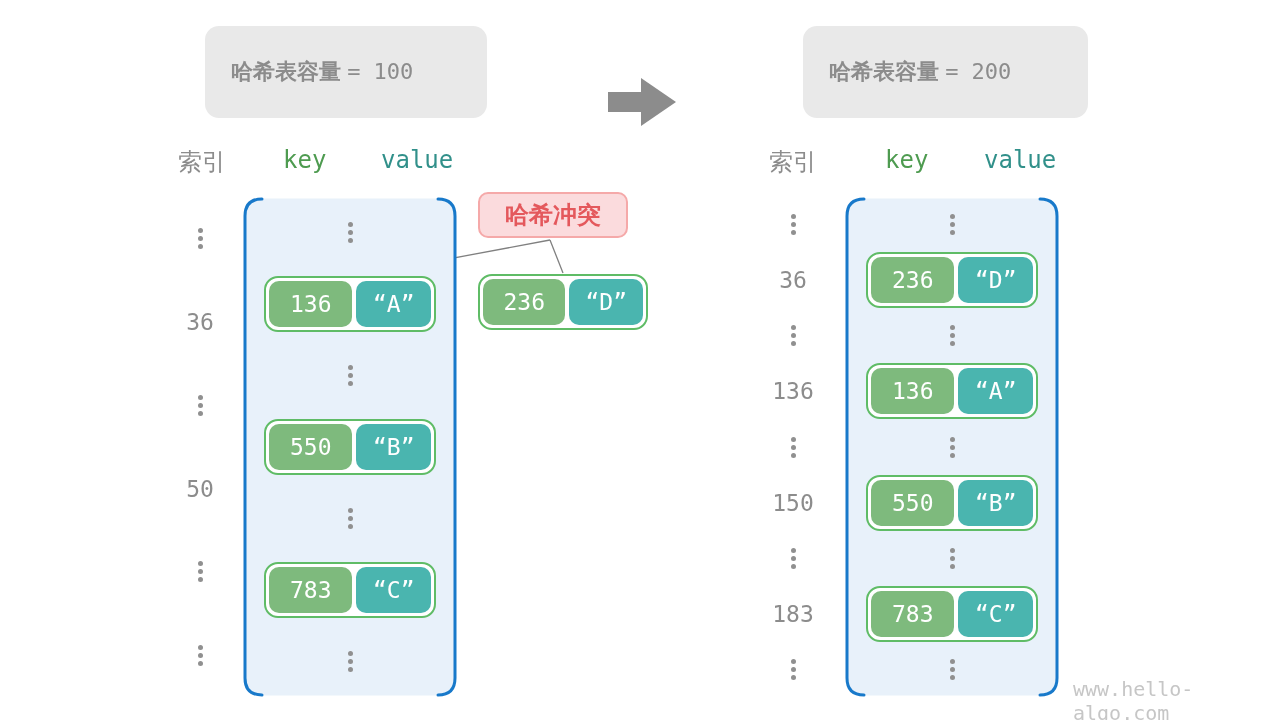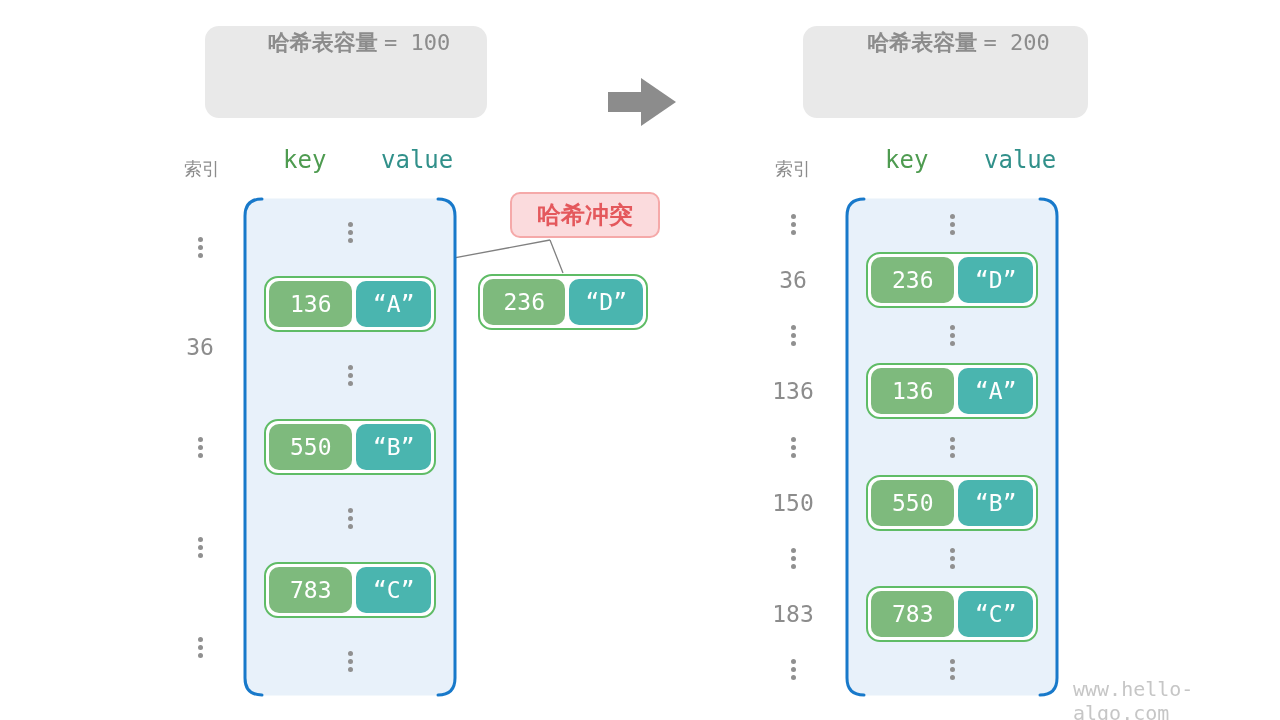--- a/index.html
+++ b/index.html
@@ -10,35 +10,35 @@
     --key-header:#4E9B50; --value-header:#31908A;
   }
   html,body{margin:0;padding:0;background:#fff;}
   .canvas{position:relative;width:1280px;height:720px;background:#fff;overflow:hidden;
           font-family:"Liberation Sans",sans-serif;}
   .mono{font-family:"DejaVu Sans Mono",monospace;}
   .cn{font-weight:bold;}
 
   
   .info-box{position:absolute;background:var(--info-bg);border-radius:14px;
-            color:var(--gray-text);display:flex;flex-direction:row;justify-content:center;
+            color:var(--gray-text);display:flex;flex-direction:column;justify-content:center;
             padding-left:26px;box-sizing:border-box;font-size:22px;line-height:34px;}
   .info-line .mono{font-size:22px;}
 
   
   .title{position:absolute;left:523px;top:33px;width:240px;text-align:center;
          font-size:25px;font-weight:bold;color:var(--title);}
   .arrow-body{position:absolute;left:608px;top:92px;width:34px;height:20px;background:#8C8C8C;}
   .arrow-head{position:absolute;left:641px;top:78px;width:0;height:0;
               border-top:24px solid transparent;border-bottom:24px solid transparent;
               border-left:35px solid #8C8C8C;}
 
   
-  .hdr-index{position:absolute;top:157px;width:60px;text-align:center;
-             font-size:18px;color:var(--gray-text);}
+  .hdr-index{position:absolute;top:146px;width:60px;text-align:center;
+             font-size:24px;color:var(--gray-text);}
   .hdr-key{position:absolute;top:146px;font-size:24px;color:var(--key-header);}
   .hdr-value{position:absolute;top:146px;font-size:24px;color:var(--value-header);margin-left:30px;}
 
   
   .tbox{position:absolute;width:214px;height:500px;}
   .tbox svg{position:absolute;left:0;top:0;}
   .col{position:absolute;top:197px;height:500px;display:flex;flex-direction:column;}
   .rowcell{flex:1;display:flex;align-items:center;justify-content:center;}
   .idx{font-size:23px;color:var(--gray-text);font-family:"DejaVu Sans Mono",monospace;}
 
@@ -51,21 +51,21 @@
         border-radius:14px;box-sizing:border-box;display:flex;gap:4px;padding:3px;}
   .kbox,.vbox{border-radius:10px;display:flex;align-items:center;justify-content:center;
               color:#fff;font-size:23px;font-family:"DejaVu Sans Mono",monospace;}
   .kbox{flex:1.12;background:var(--green);}
   .vbox{flex:1;background:var(--teal);}
 
   
   .badge{position:absolute;left:478px;top:192px;width:150px;height:46px;box-sizing:border-box;
          background:var(--badge-bg);border:2px solid var(--badge-border);border-radius:10px;
          color:var(--badge-text);font-size:24px;font-weight:bold;
-         display:flex;align-items:center;justify-content:center;margin-left:32px;}
+         display:flex;align-items:center;justify-content:center;}
   .float-pair{position:absolute;left:478px;top:274px;width:170px;height:56px;}
   .float-pair .pair{width:170px;}
 
   .lines{position:absolute;left:0;top:0;pointer-events:none;}
   .watermark{position:absolute;left:1073px;top:677px;font-size:20px;color:var(--watermark);
              font-family:"DejaVu Sans Mono",monospace;}
 </style>
 </head>
 <body>
 
@@ -111,20 +111,23 @@
       </div>
       <div class="rowcell">
         <span class="idx">36</span>
       </div>
       <div class="rowcell">
         <div class="dots">
           <i></i>
           <i></i>
           <i></i>
         </div>
+      </div>
+      <div class="rowcell">
+        <span class="idx">50</span>
       </div>
       <div class="rowcell">
         <div class="dots">
           <i></i>
           <i></i>
           <i></i>
         </div>
       </div>
       <div class="rowcell">
         <div class="dots">

